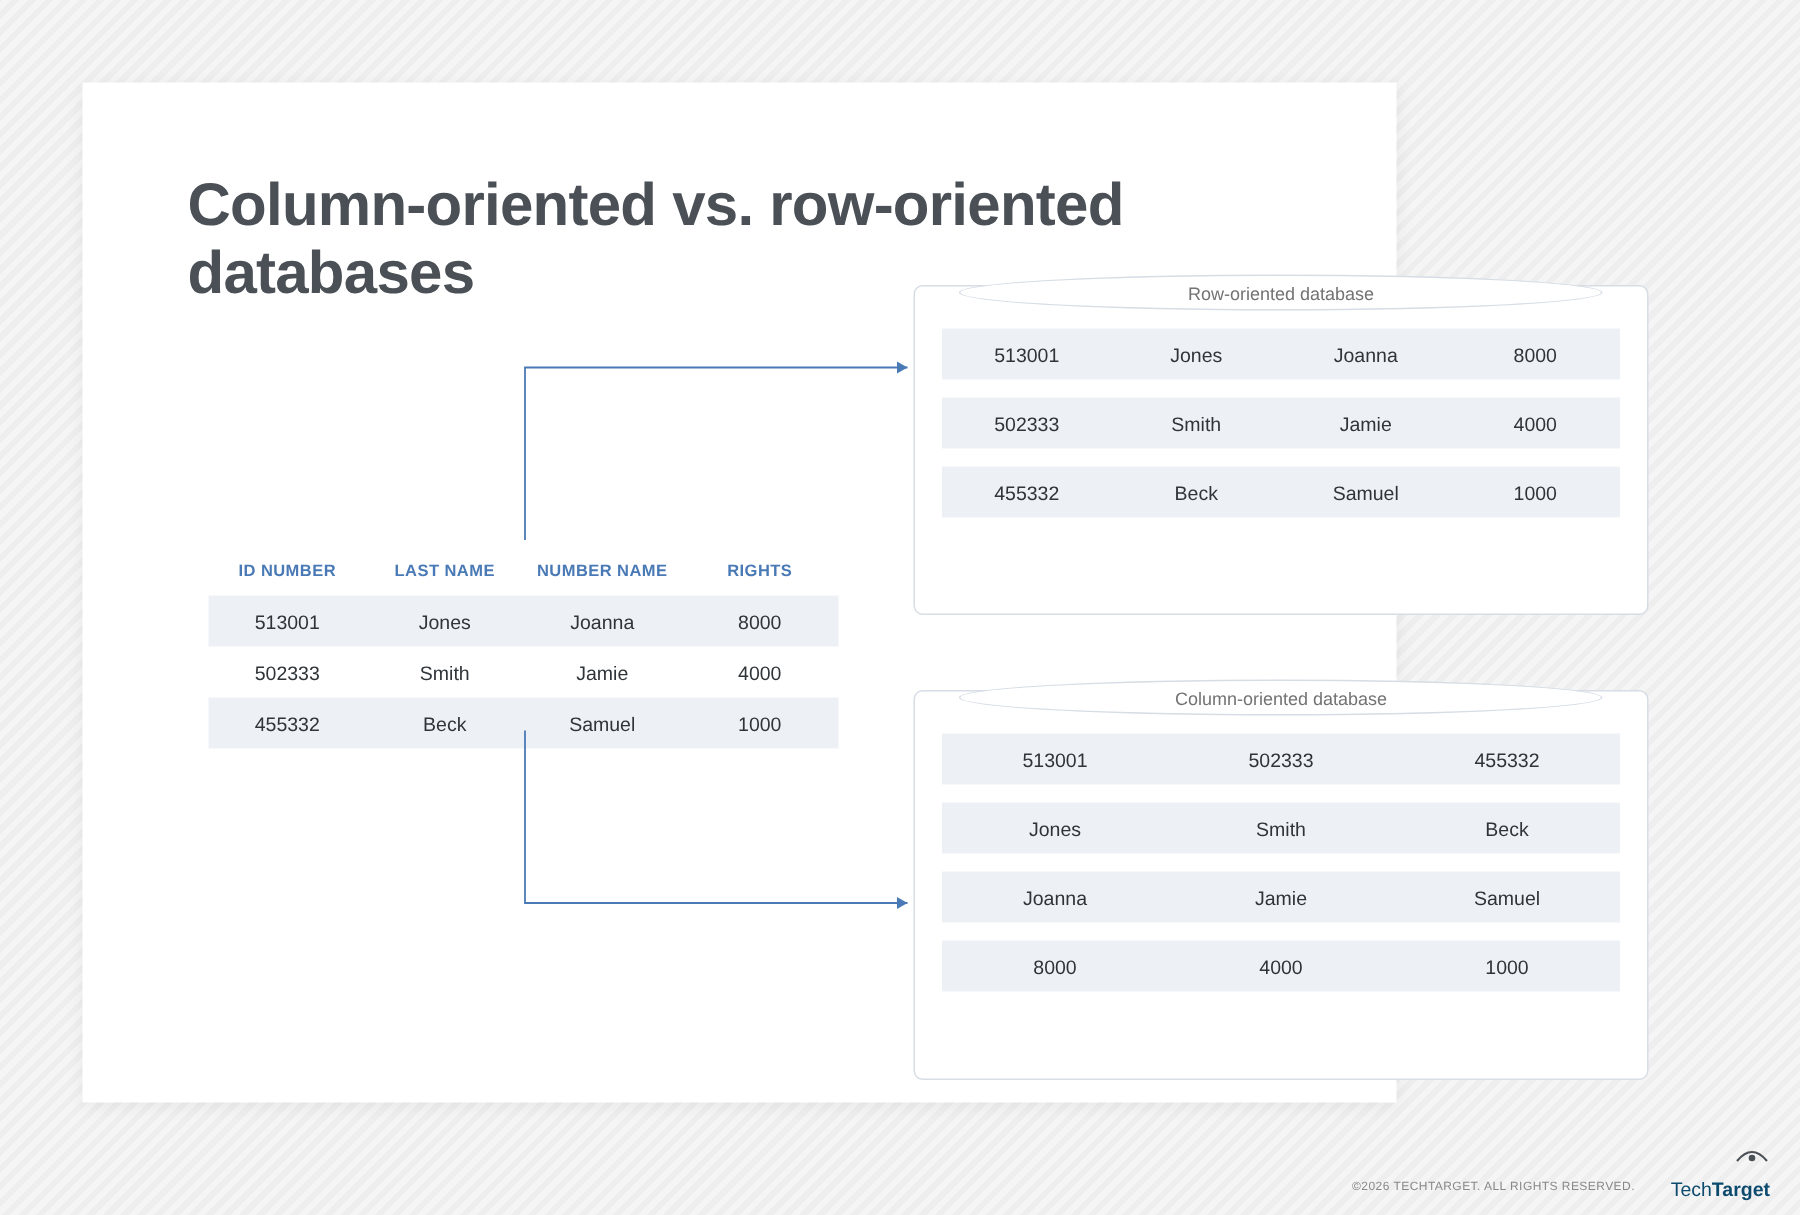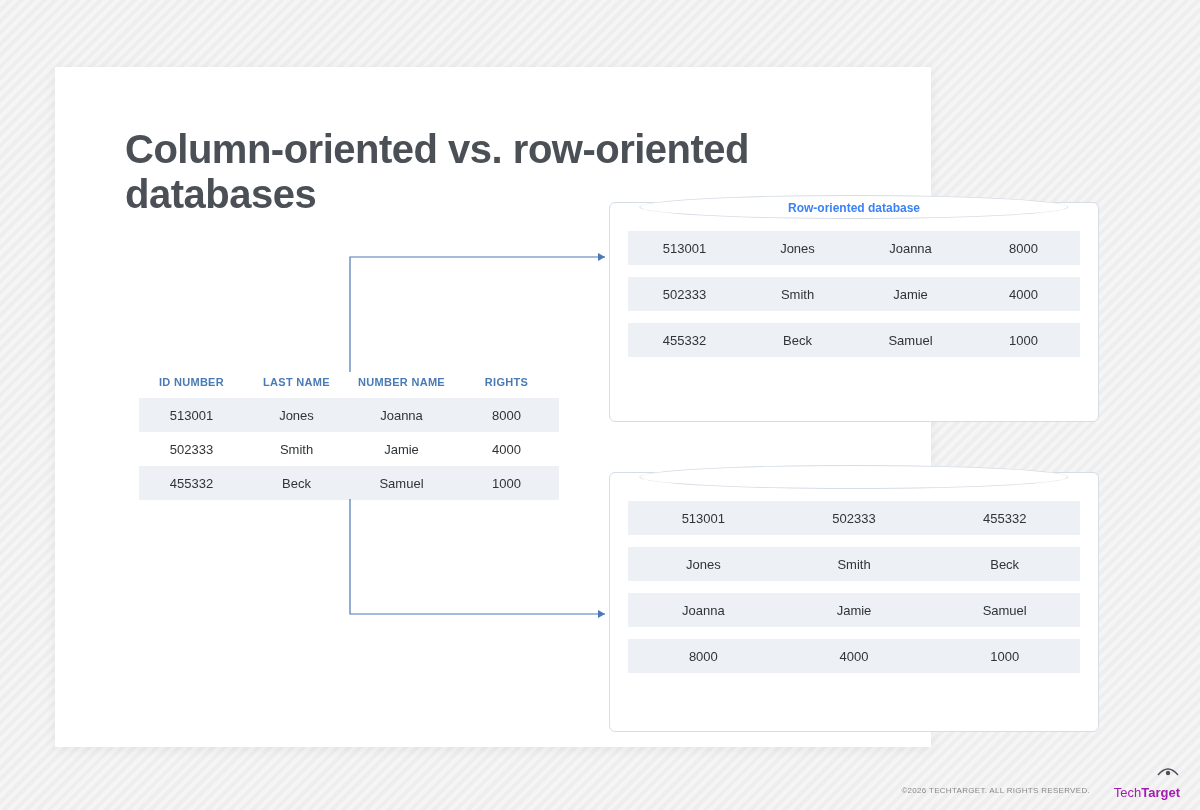--- a/index.html
+++ b/index.html
@@ -18,35 +18,34 @@
   overflow: hidden;
 }
 .card {
   position: absolute;
   left: 55px;
   top: 55px;
   width: 876px;
   height: 680px;
   background: #ffffff;
   box-shadow: 0 2px 12px rgba(0,0,0,0.06);
-  margin-top: 12px;
 }
 .title {
   position: absolute;
   top: 60px;
   left: 70px;
   font-size: 40px;
   font-weight: 800;
   color: #4a5056;
   letter-spacing: -0.5px;
 }
 .main-table {
   position: absolute;
   left: 84px;
-  top: 305px;
+  top: 316px;
   width: 420px;
 }
 .mt-head {
   display: flex;
   margin-bottom: 6px;
 }
 .mt-head div {
   flex: 1;
   text-align: center;
   font-size: 11px;
@@ -86,22 +85,22 @@
   border-radius: 50%;
   background: #ffffff;
 }
 .panel-label {
   position: absolute;
   top: -2px;
   left: 0;
   right: 0;
   text-align: center;
   font-size: 12px;
-  font-weight: 700;
-  color: #3b82f6;
+  font-weight: 400;
+  color: #737373;
   z-index: 2;
 }
 .panel-body {
   position: absolute;
   top: 28px;
   left: 18px;
   right: 18px;
 }
 .p-row {
   display: flex;
@@ -135,21 +134,21 @@
   bottom: 10px;
   text-align: right;
 }
 .logo-eye {
   width: 24px;
   height: 14px;
   margin: 0 auto 2px;
 }
 .logo-text {
   font-size: 13px;
-  color: #a21caf;
+  color: #0c4a6e;
   font-weight: 400;
 }
 .logo-text b { font-weight: 700; }
 </style>
 </head>
 <body>
 
 <div class="card">
 
   <h1 class="title">Column-oriented vs. row-oriented databases</h1>
@@ -215,20 +214,21 @@
         <div>455332</div>
         <div>Beck</div>
         <div>Samuel</div>
         <div>1000</div>
       </div>
     </div>
   </div>
 
   <div class="panel panel-bot">
     <div class="cylinder-top"></div>
+    <div class="panel-label">Column-oriented database</div>
     <div class="panel-body">
       <div class="p-row">
         <div>513001</div>
         <div>502333</div>
         <div>455332</div>
       </div>
       <div class="p-row">
         <div>Jones</div>
         <div>Smith</div>
         <div>Beck</div>

